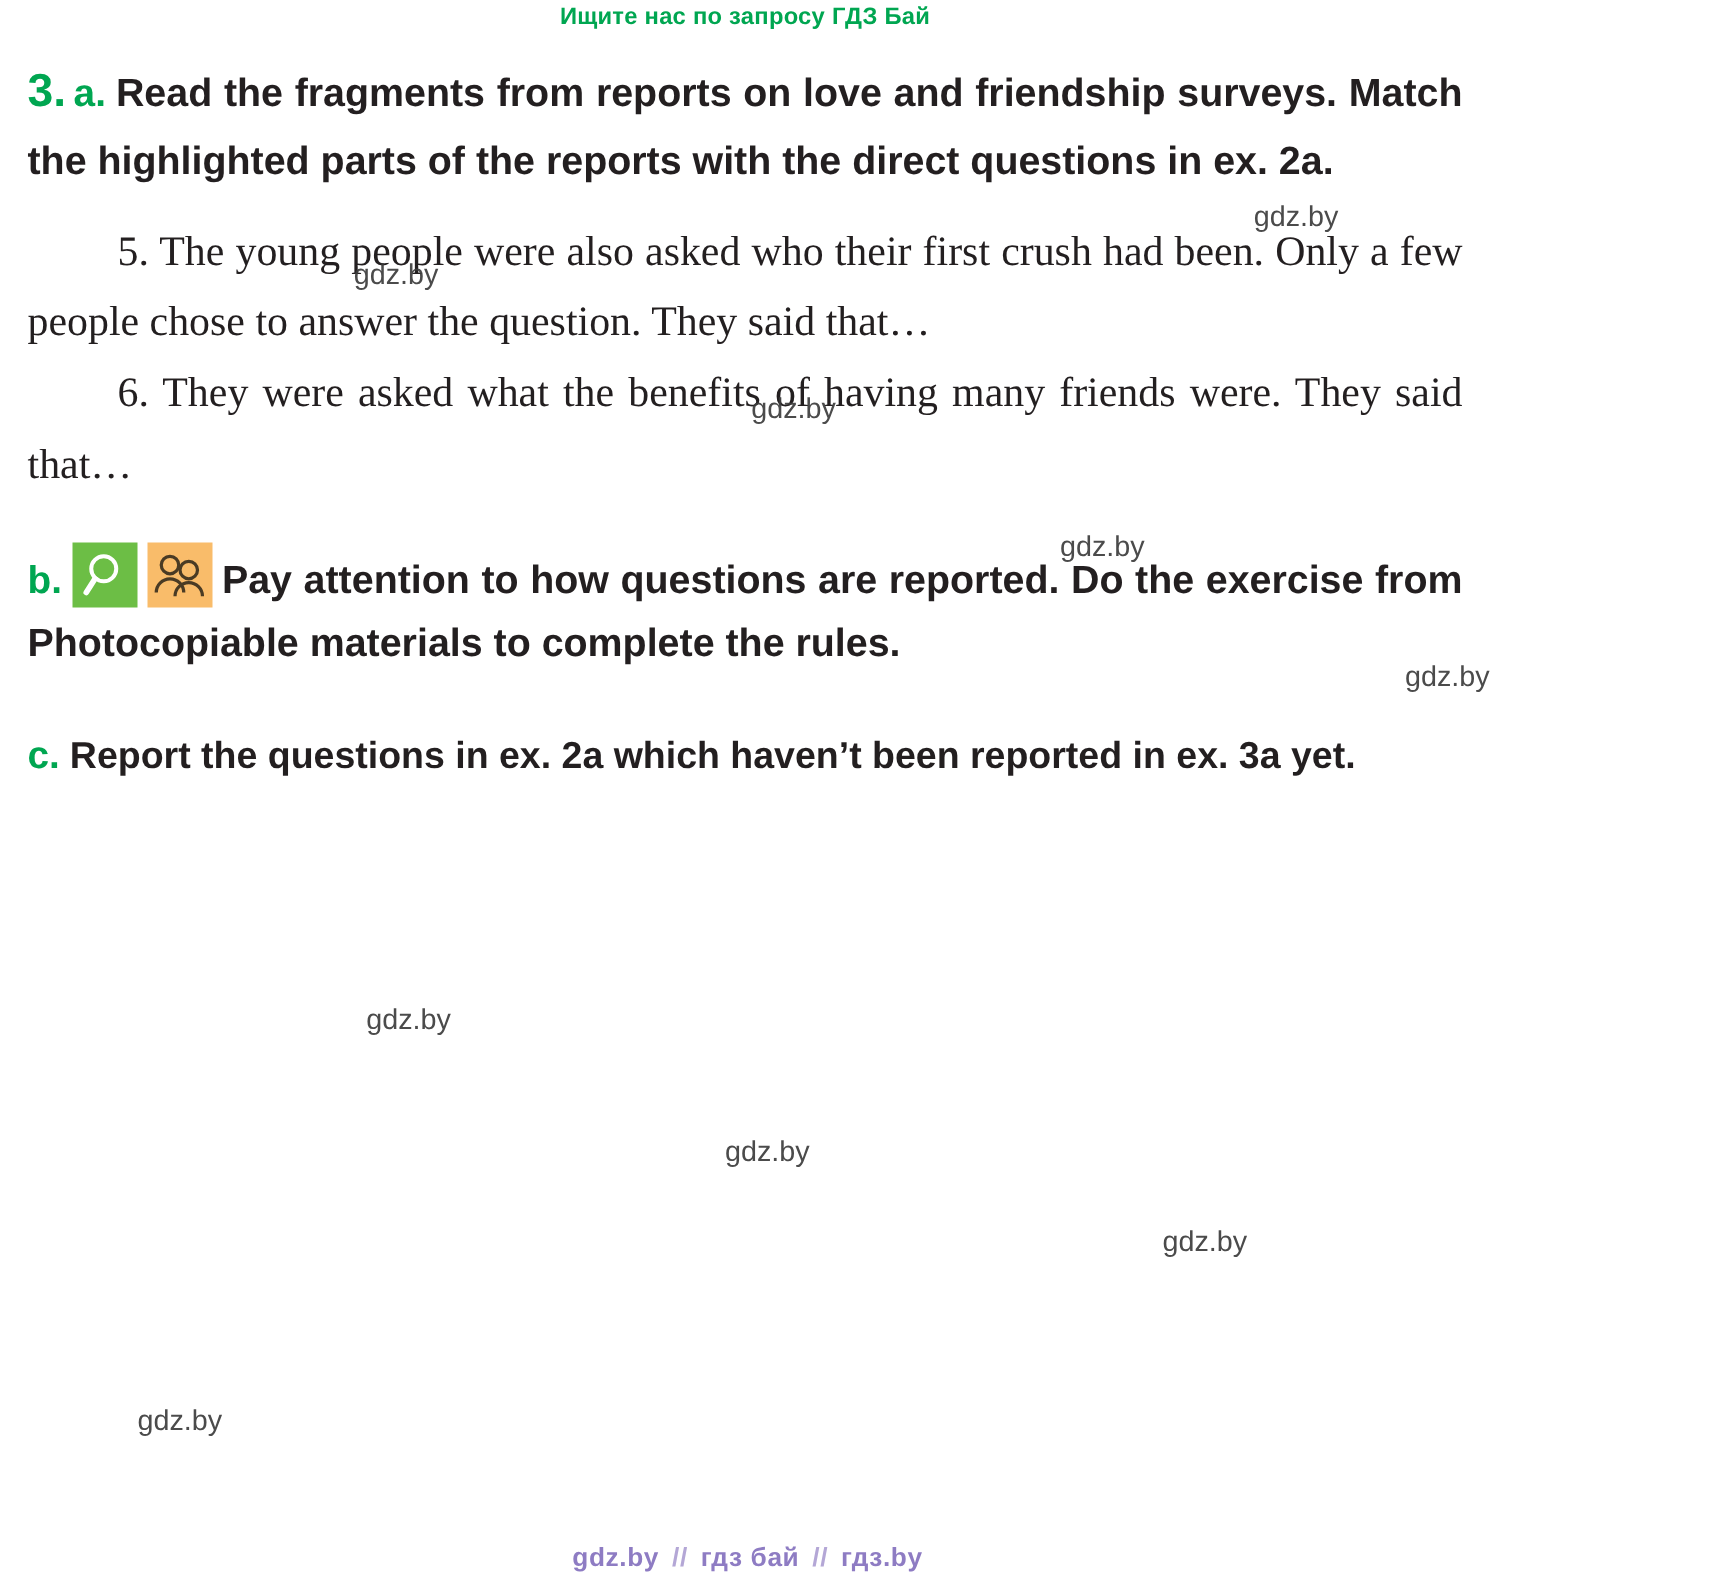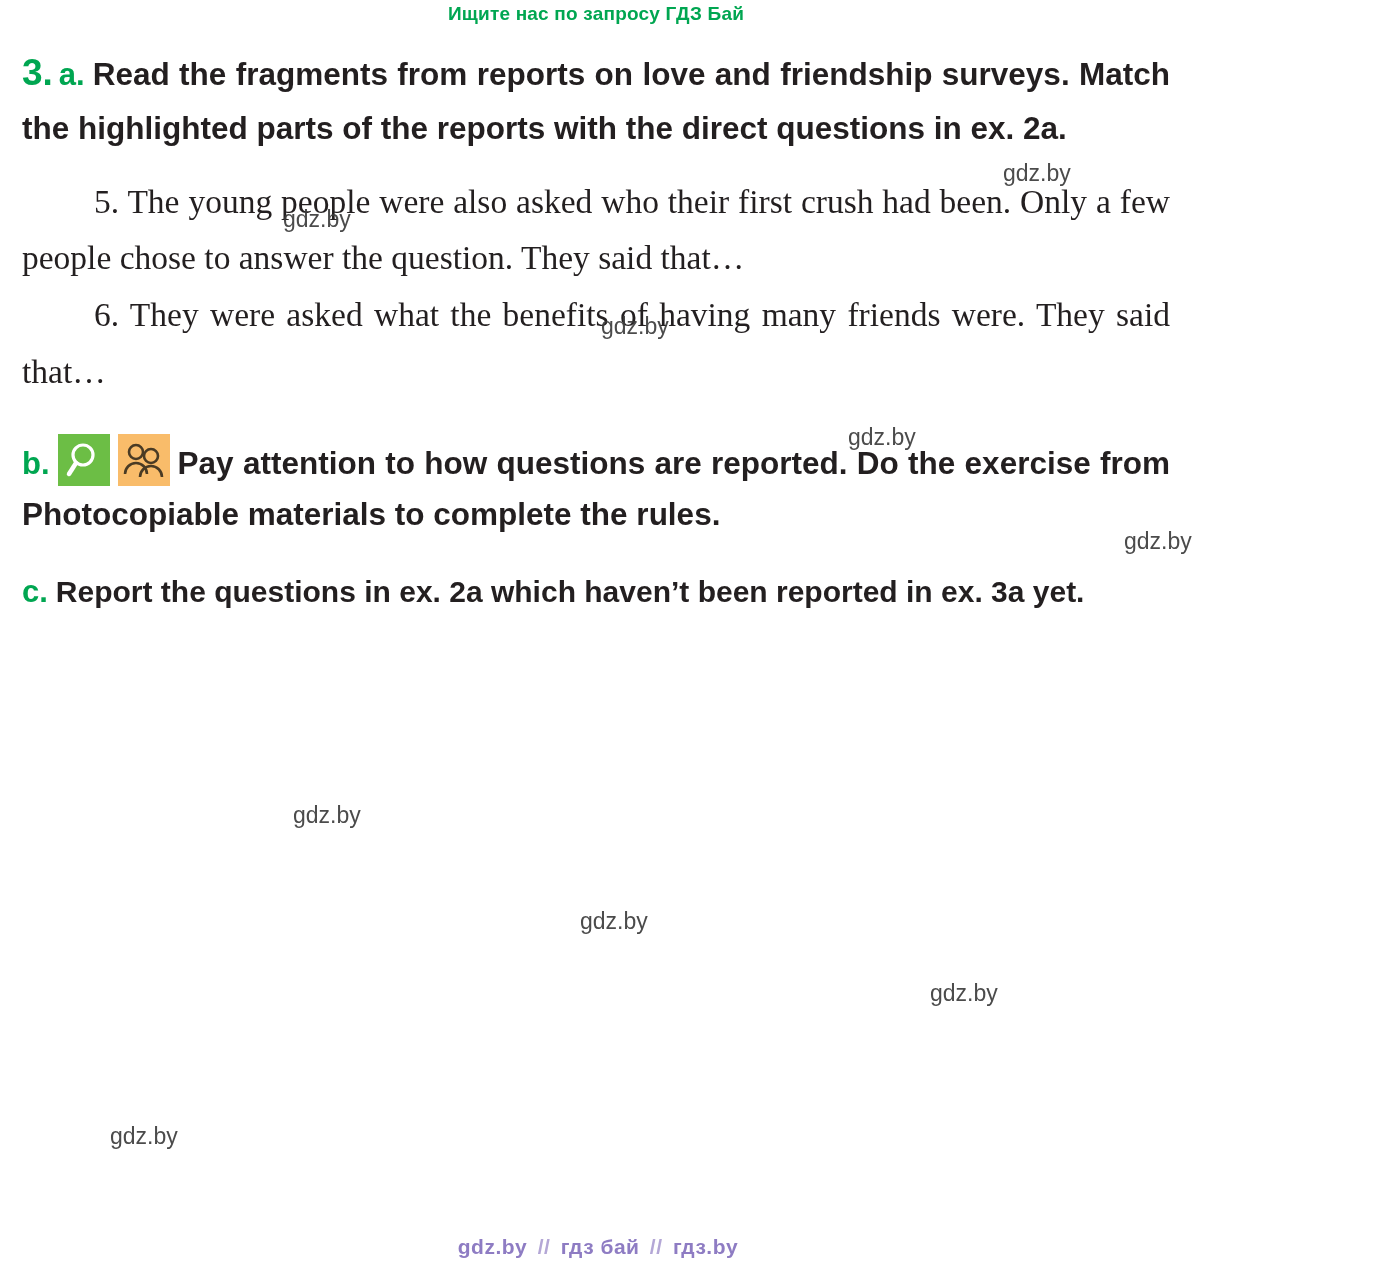--- a/index.html
+++ b/index.html
@@ -88,21 +88,21 @@
     height: 52px;
     vertical-align: -12px;
     margin-right: 8px;
     position: relative;
   }
   .icon-green { background: #6cbe45; }
   .icon-orange { background: #f9bc6a; }
   .icon-box svg { display: block; }
   
   .part-c {
-    margin-top: 30px;
+    margin-top: 42px;
     font-family: "Liberation Sans", sans-serif;
     font-weight: bold;
     font-size: 30px;
     line-height: 1.4;
     color: #231f20;
     white-space: nowrap;
   }
   
   .wm {
     position: absolute;

